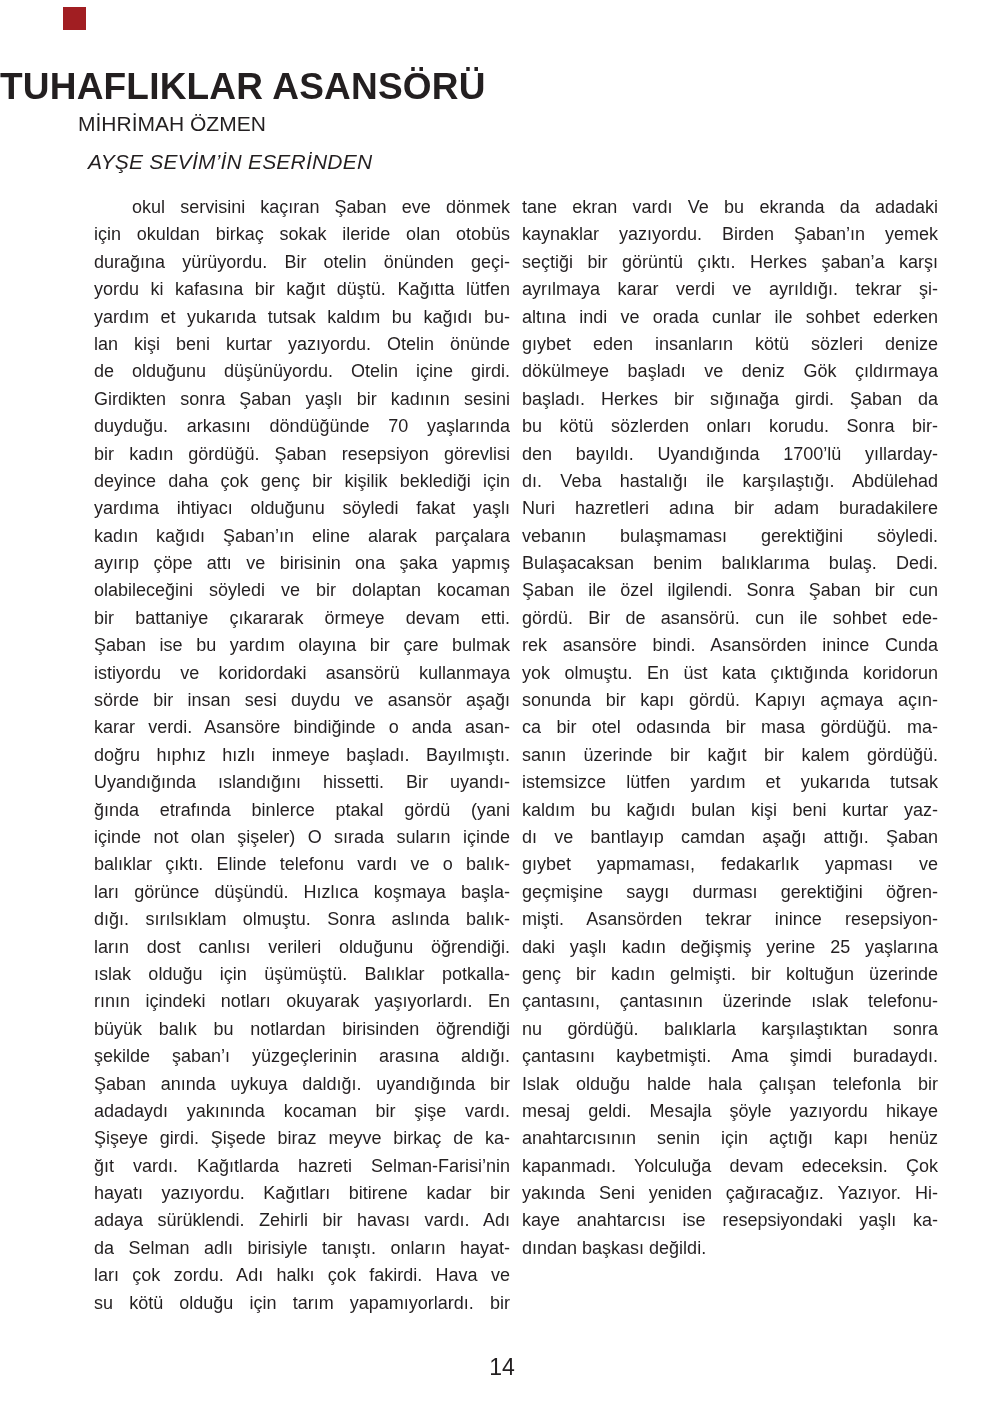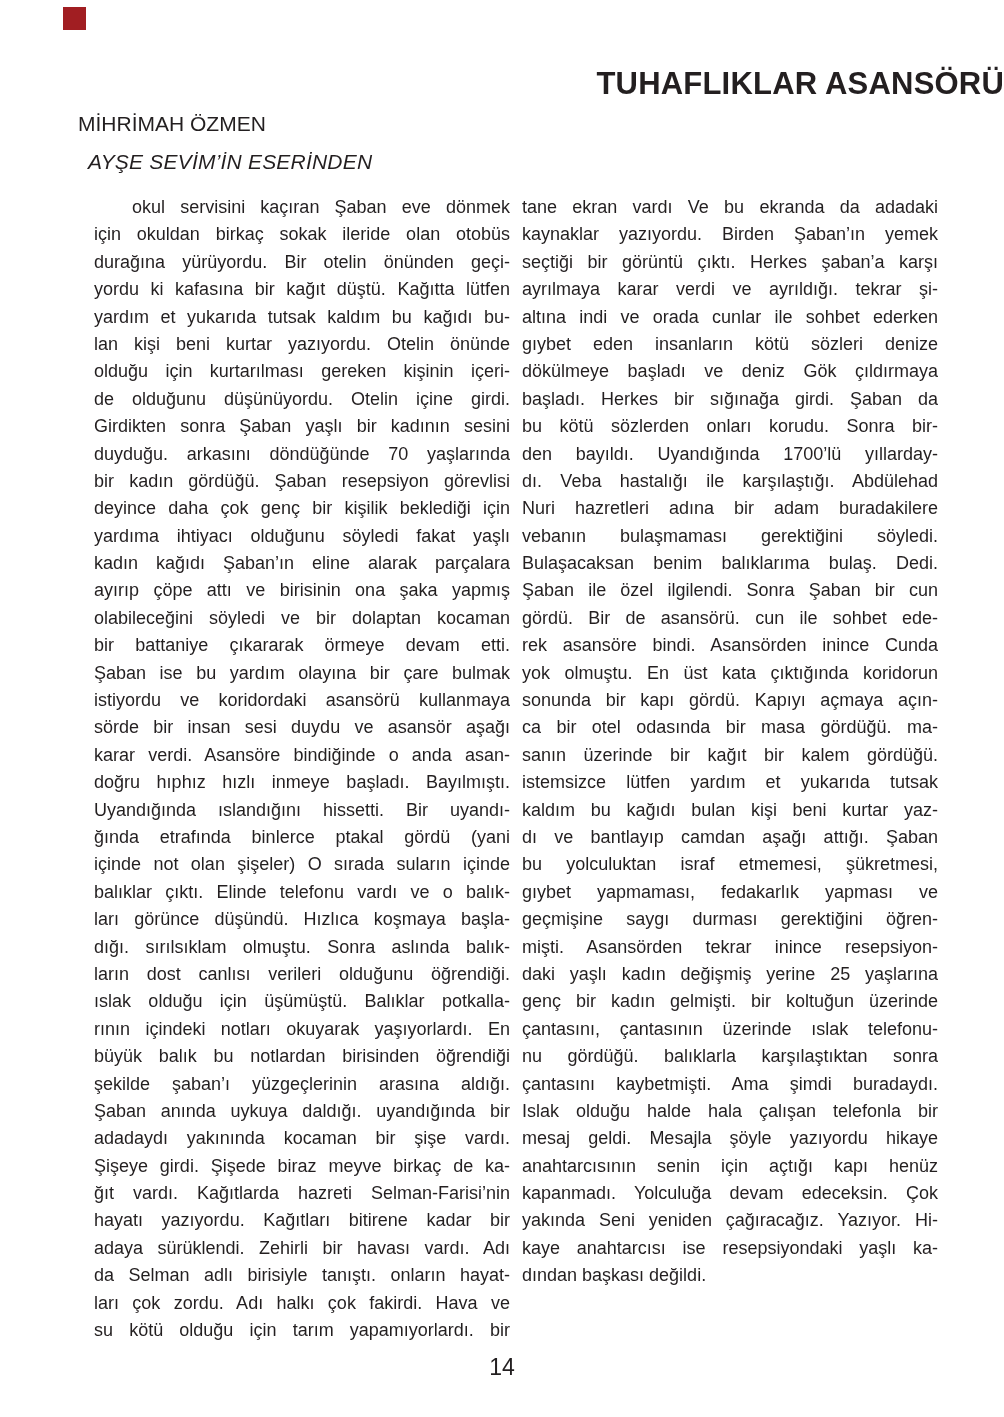--- a/index.html
+++ b/index.html
@@ -12,22 +12,22 @@
     overflow: hidden;
   }
   .page-marker {
     position: absolute;
     left: 63px; top: 7px;
     width: 23px; height: 23px;
   }
   .page-title {
     position: absolute;
     top: 66px; left: 0; width: 100%;
-    text-align: right;
-    font-size: 31px;
+    text-align: left;
+    font-size: 37px;
     font-weight: 700;
     letter-spacing: 0.2px;
   }
   .author-name {
     position: absolute;
     top: 112px; left: 78px;
     font-size: 21px;
     font-weight: 400;
   }
   .source-line {
@@ -76,21 +76,20 @@
 <div class="source-line">AYŞE SEVİM’İN ESERİNDEN</div>
 
 <div class="text-columns">
   <div class="column column-left">
       <div class="text-line">okul servisini kaçıran Şaban eve dönmek</div>
       <div class="text-line">için okuldan birkaç sokak ileride olan otobüs</div>
       <div class="text-line">durağına yürüyordu. Bir otelin önünden geçi-</div>
       <div class="text-line">yordu ki kafasına bir kağıt düştü. Kağıtta lütfen</div>
       <div class="text-line">yardım et yukarıda tutsak kaldım bu kağıdı bu-</div>
       <div class="text-line">lan kişi beni kurtar yazıyordu. Otelin önünde</div>
-      <div class="text-line">olduğu için kurtarılması gereken kişinin içeri-</div>
       <div class="text-line">de olduğunu düşünüyordu. Otelin içine girdi.</div>
       <div class="text-line">Girdikten sonra Şaban yaşlı bir kadının sesini</div>
       <div class="text-line">duyduğu. arkasını döndüğünde 70 yaşlarında</div>
       <div class="text-line">bir kadın gördüğü. Şaban resepsiyon görevlisi</div>
       <div class="text-line">deyince daha çok genç bir kişilik beklediği için</div>
       <div class="text-line">yardıma ihtiyacı olduğunu söyledi fakat yaşlı</div>
       <div class="text-line">kadın kağıdı Şaban’ın eline alarak parçalara</div>
       <div class="text-line">ayırıp çöpe attı ve birisinin ona şaka yapmış</div>
       <div class="text-line">olabileceğini söyledi ve bir dolaptan kocaman</div>
       <div class="text-line">bir battaniye çıkararak örmeye devam etti.</div>
@@ -138,21 +137,20 @@
       <div class="text-line">Şaban ile özel ilgilendi. Sonra Şaban bir cun</div>
       <div class="text-line">gördü. Bir de asansörü. cun ile sohbet ede-</div>
       <div class="text-line">rek asansöre bindi. Asansörden inince Cunda</div>
       <div class="text-line">yok olmuştu. En üst kata çıktığında koridorun</div>
       <div class="text-line">sonunda bir kapı gördü. Kapıyı açmaya açın-</div>
       <div class="text-line">ca bir otel odasında bir masa gördüğü. ma-</div>
       <div class="text-line">sanın üzerinde bir kağıt bir kalem gördüğü.</div>
       <div class="text-line">istemsizce lütfen yardım et yukarıda tutsak</div>
       <div class="text-line">kaldım bu kağıdı bulan kişi beni kurtar yaz-</div>
       <div class="text-line">dı ve bantlayıp camdan aşağı attığı. Şaban</div>
-      <div class="text-line">bu yolculuktan israf etmemesi, şükretmesi,</div>
       <div class="text-line">gıybet yapmaması, fedakarlık yapması ve</div>
       <div class="text-line">geçmişine saygı durması gerektiğini öğren-</div>
       <div class="text-line">mişti. Asansörden tekrar inince resepsiyon-</div>
       <div class="text-line">daki yaşlı kadın değişmiş yerine 25 yaşlarına</div>
       <div class="text-line">genç bir kadın gelmişti. bir koltuğun üzerinde</div>
       <div class="text-line">çantasını, çantasının üzerinde ıslak telefonu-</div>
       <div class="text-line">nu gördüğü. balıklarla karşılaştıktan sonra</div>
       <div class="text-line">çantasını kaybetmişti. Ama şimdi buradaydı.</div>
       <div class="text-line">Islak olduğu halde hala çalışan telefonla bir</div>
       <div class="text-line">mesaj geldi. Mesajla şöyle yazıyordu hikaye</div>

